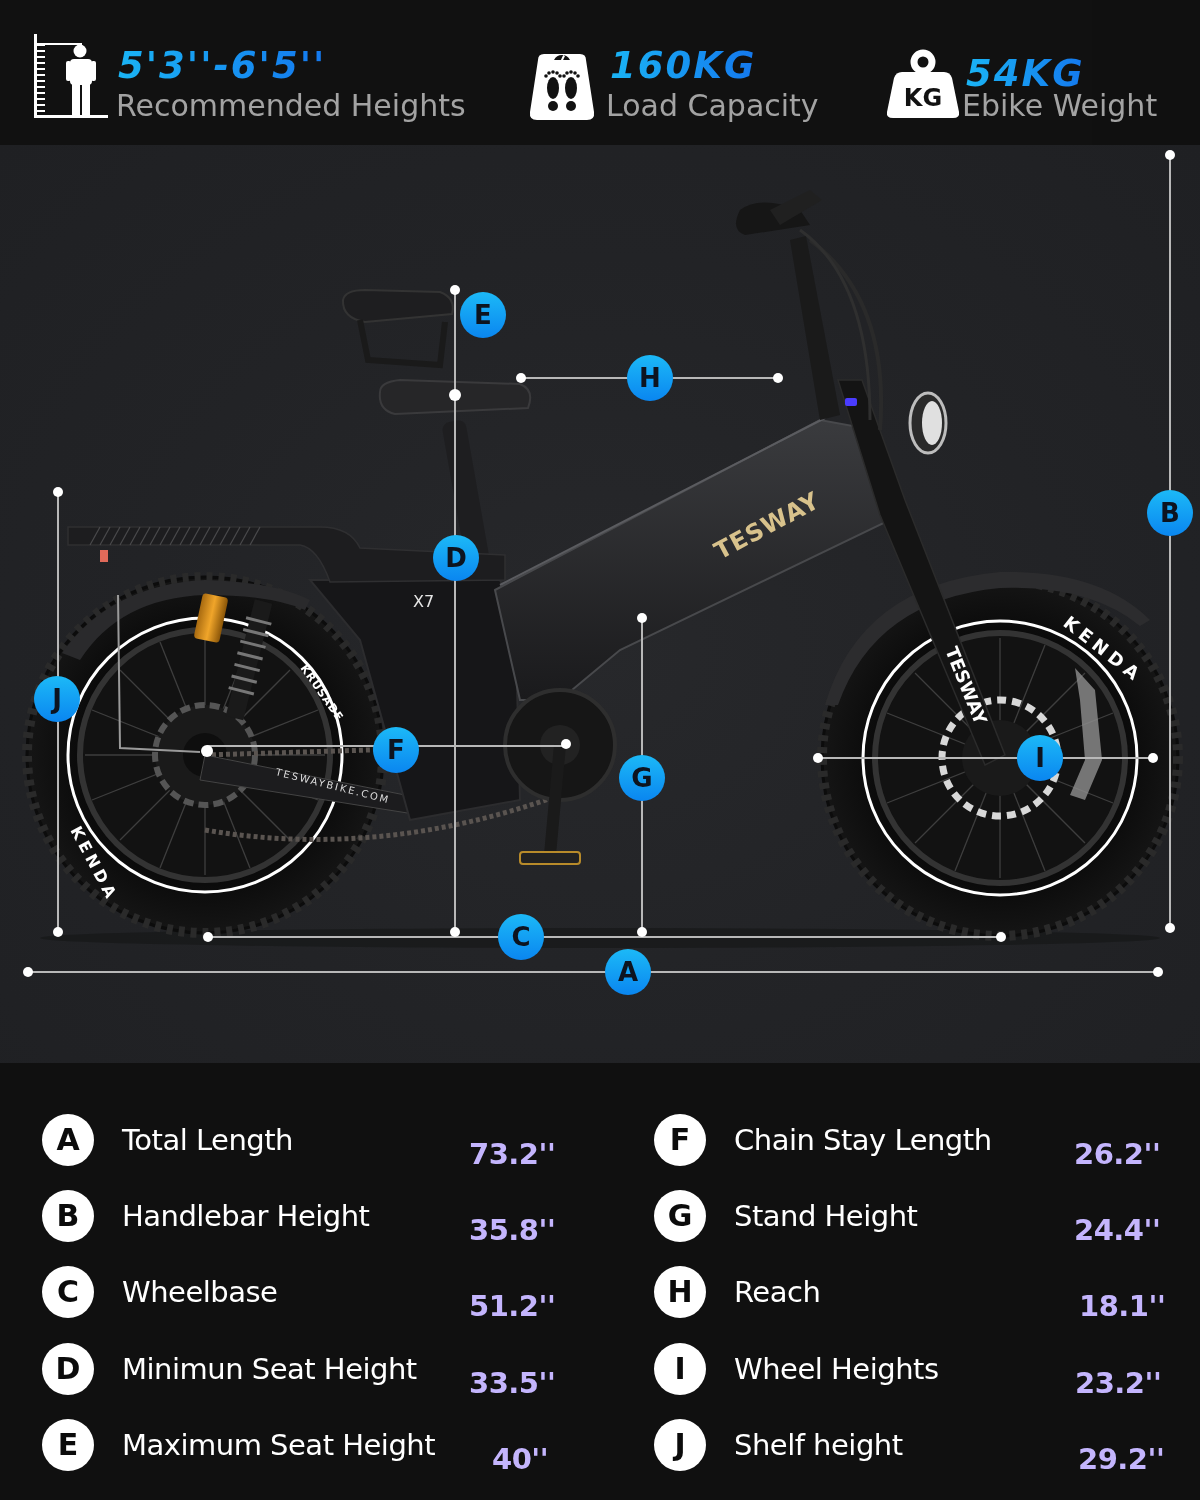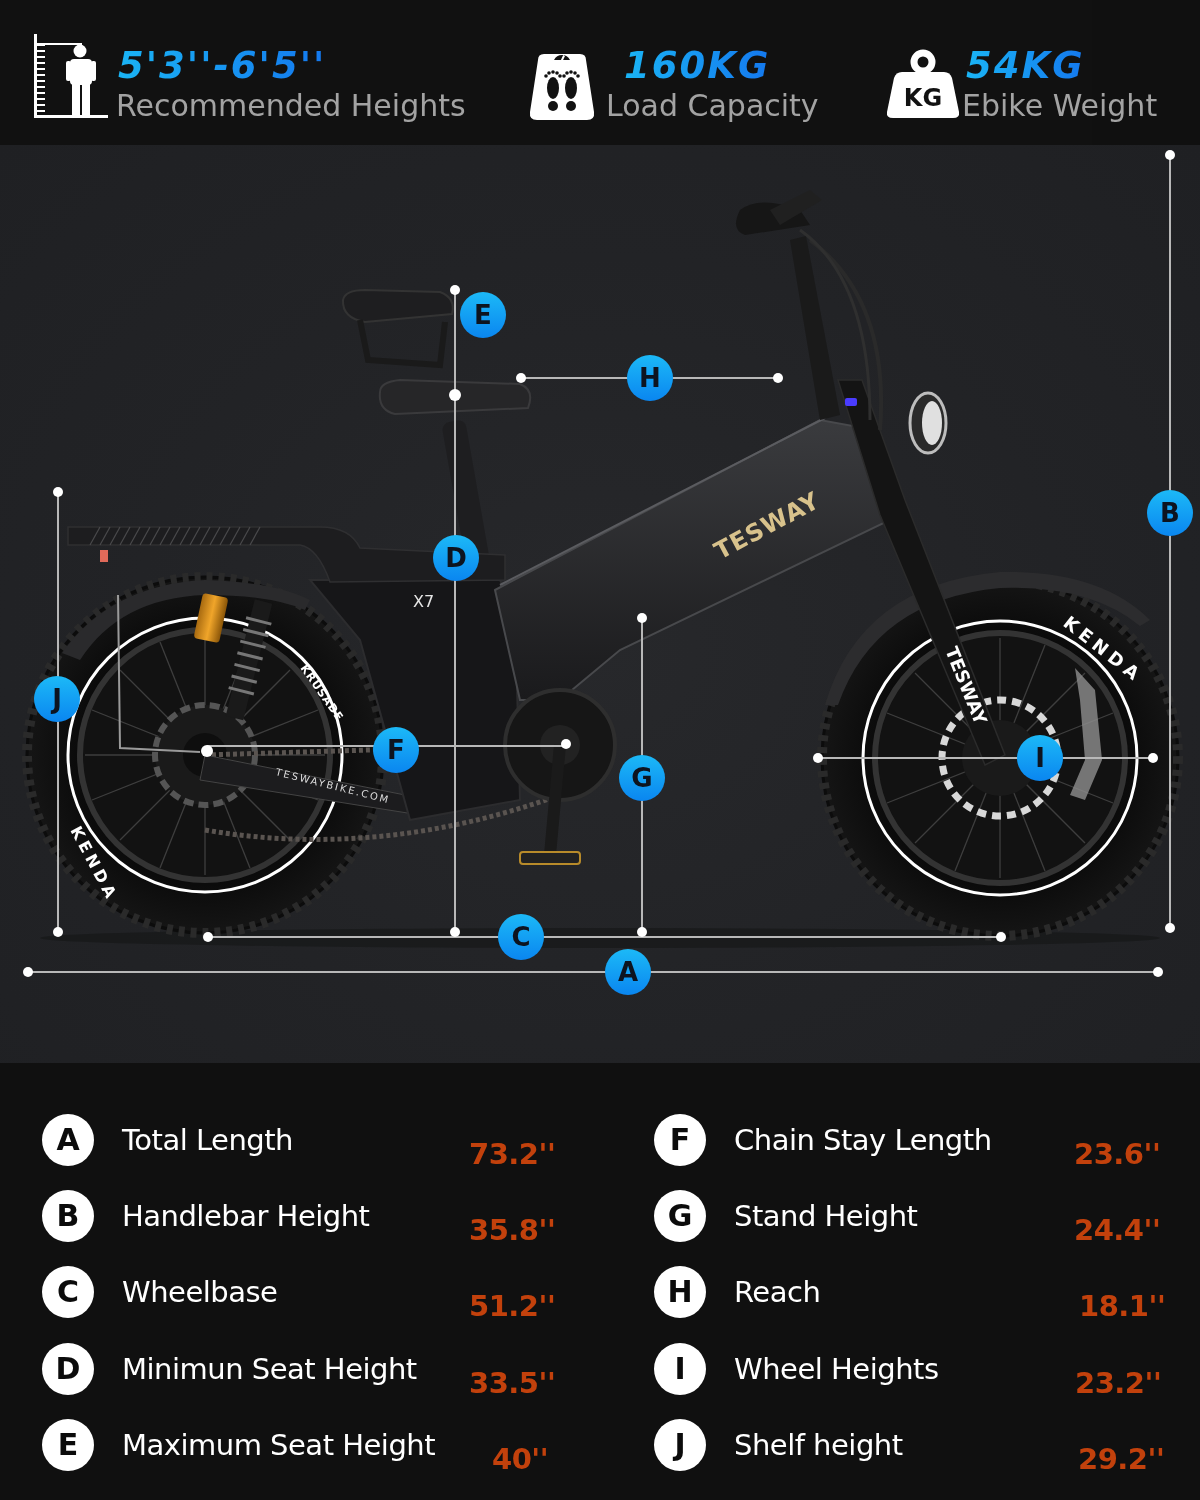--- a/index.html
+++ b/index.html
@@ -25,21 +25,21 @@
     color: #0d1420; font-weight: bold; font-size: 26px; line-height: 46px; text-align: center;
     font-family: "DejaVu Sans", sans-serif; transform: translate(-50%, -50%); }
 
   
   .specs { position: absolute; left: 0; top: 1063px; width: 1200px; height: 437px; background: #101010; }
   .spec-row { position: absolute; height: 56px; display: flex; align-items: center; }
   .spec-badge { position: absolute; width: 52px; height: 52px; border-radius: 50%; background: #ffffff; color: #0b0b0b;
     font-weight: bold; font-size: 30px; text-align: center; line-height: 52px; font-family: "DejaVu Sans", sans-serif; }
   .spec-label { position: absolute; left: 80px; font-weight: normal; font-size: 29px; color: #fff; white-space: nowrap;
     font-family: "DejaVu Sans", sans-serif; letter-spacing: -0.5px; }
-  .spec-value { position: absolute; font-weight: bold; font-size: 29px; color: #c2410c; white-space: nowrap; text-align: left;
+  .spec-value { position: absolute; font-weight: bold; font-size: 29px; color: #c4b5fd; white-space: nowrap; text-align: left;
     font-family: "DejaVu Sans", sans-serif; letter-spacing: -0.5px; margin-top: 28px; }
 </style>
 </head>
 <body>
 
 <div class="header">
 
   <div class="stat" style="left:34px; width:450px;">
     <svg class="icon" width="76" height="86" viewBox="0 0 76 86" style="left:0; top:4px;">
       <rect x="0" y="0" width="3" height="84" fill="#fff"></rect>
@@ -85,31 +85,31 @@
           <circle cx="36" cy="26" r="1.8"></circle>
         <ellipse cx="47" cy="38" rx="6" ry="11"></ellipse>
           <ellipse cx="47" cy="56" rx="5" ry="5"></ellipse>
         <circle cx="40" cy="26" r="1.8"></circle>
           <circle cx="43" cy="23" r="1.8"></circle>
           <circle cx="47" cy="22" r="1.8"></circle>
           <circle cx="51" cy="23" r="1.8"></circle>
           <circle cx="54" cy="26" r="1.8"></circle>
       </g>
     </svg>
-    <div class="value" style="left:100px;">160KG</div>
+    <div class="value" style="left:86px;">160KG</div>
     <div class="label" style="left:82px;">Load Capacity</div>
   </div>
 
   <div class="stat" style="left:884px; width:300px;">
     <svg class="icon" width="74" height="72" viewBox="0 0 74 72" style="left:2px; top:18px;">
       <circle cx="37" cy="14" r="9" fill="none" stroke="#fff" stroke-width="7"></circle>
       <path d="M16 24 H58 Q64 24 66 30 L73 64 Q74 70 67 70 H7 Q0 70 1 64 L8 30 Q10 24 16 24 Z" fill="#fff"></path>
       <text x="37" y="58" text-anchor="middle" font-family="DejaVu Sans, sans-serif" font-weight="bold" font-size="24" fill="#111">KG</text>
     </svg>
-    <div class="value" style="left:82px;">54KG</div>
+    <div class="value" style="left:82px;margin-top:8px;">54KG</div>
     <div class="label" style="left:78px;">Ebike Weight</div>
   </div>
 </div>
 
 <div class="diagram">
   <svg width="1200" height="918" viewBox="0 145 1200 918">
     <defs>
       <radialGradient id="tireG" cx="50%" cy="50%" r="50%">
         <stop offset="70%" stop-color="#0a0a0a"></stop>
         <stop offset="100%" stop-color="#151515"></stop>
@@ -317,21 +317,21 @@
   </div>
   <div class="spec-row" style="left:42px; top:354px;">
     <div class="spec-badge">E</div>
     <div class="spec-label">Maximum Seat Height</div>
     <div class="spec-value" style="left:450px;">40''</div>
   </div>
 
   <div class="spec-row" style="left:654px; top:49px;">
     <div class="spec-badge">F</div>
     <div class="spec-label">Chain Stay Length</div>
-    <div class="spec-value" style="left:420px;">23.6''</div>
+    <div class="spec-value" style="left:420px;">26.2''</div>
   </div>
   <div class="spec-row" style="left:654px; top:125px;">
     <div class="spec-badge">G</div>
     <div class="spec-label">Stand Height</div>
     <div class="spec-value" style="left:420px;">24.4''</div>
   </div>
   <div class="spec-row" style="left:654px; top:201px;">
     <div class="spec-badge">H</div>
     <div class="spec-label">Reach</div>
     <div class="spec-value" style="left:425px;">18.1''</div>

